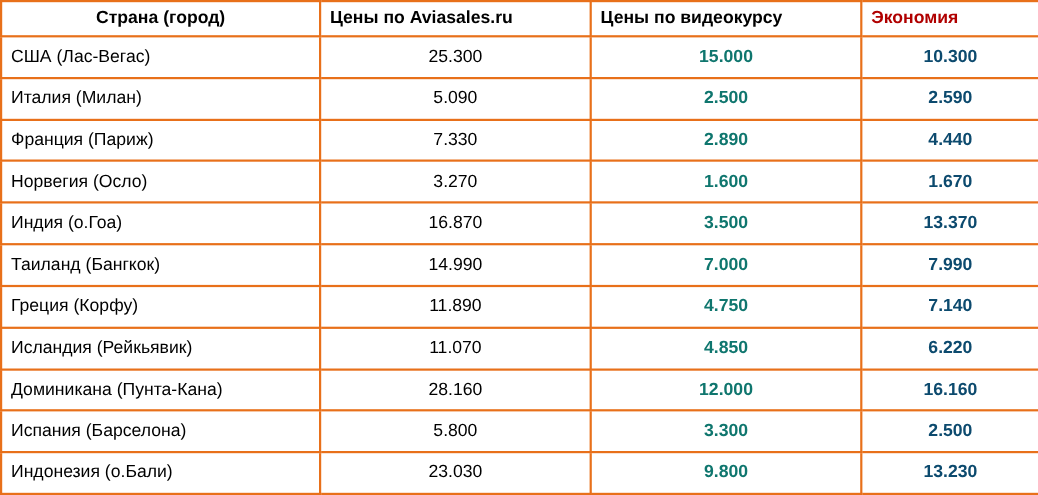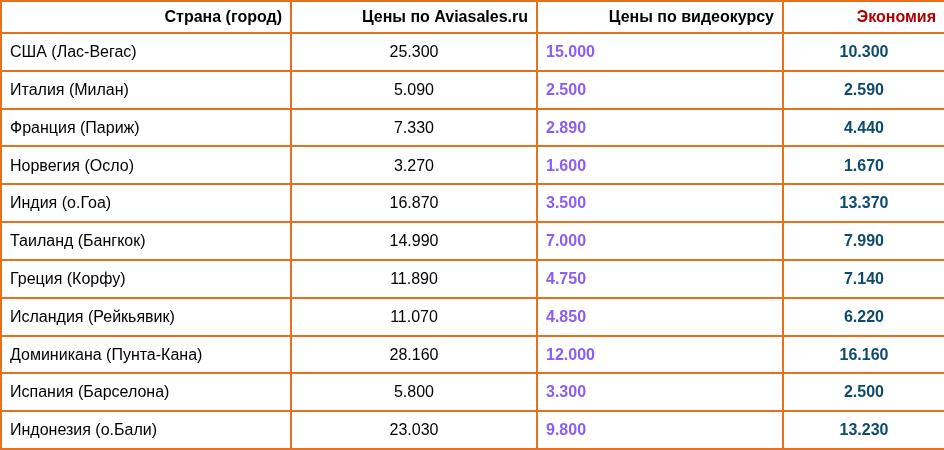--- a/index.html
+++ b/index.html
@@ -35,41 +35,41 @@
   }
   
   col.c0 { width: 290px; }
   col.c1 { width: 246px; }
   col.c2 { width: 246px; }
   col.c3 { width: 162px; }
 
   thead th {
     font-weight: bold;
     color: #000000;
-    text-align: right;
+    text-align: left;
     height: 32px;
   }
-  thead th.h-country { text-align: right; margin-top: 40px; }
+  thead th.h-country { text-align: center; margin-top: 40px; }
   thead th.h-economy { color: #b00000; }
 
   tbody td {
     height: 24px;
   }
   td.country {
     text-align: left;
     color: #000000;
     padding-left: 10px;
   }
   td.avia {
     text-align: center;
     color: #000000;
   }
   td.course {
-    text-align: left;
-    color: #8b5cf6;
+    text-align: center;
+    color: #0f766e;
     font-weight: bold;
     border-radius: 14px;
   }
   td.economy {
     text-align: center;
     color: #0c4a6e;
     font-weight: bold;
   }
 </style>
 </head>

